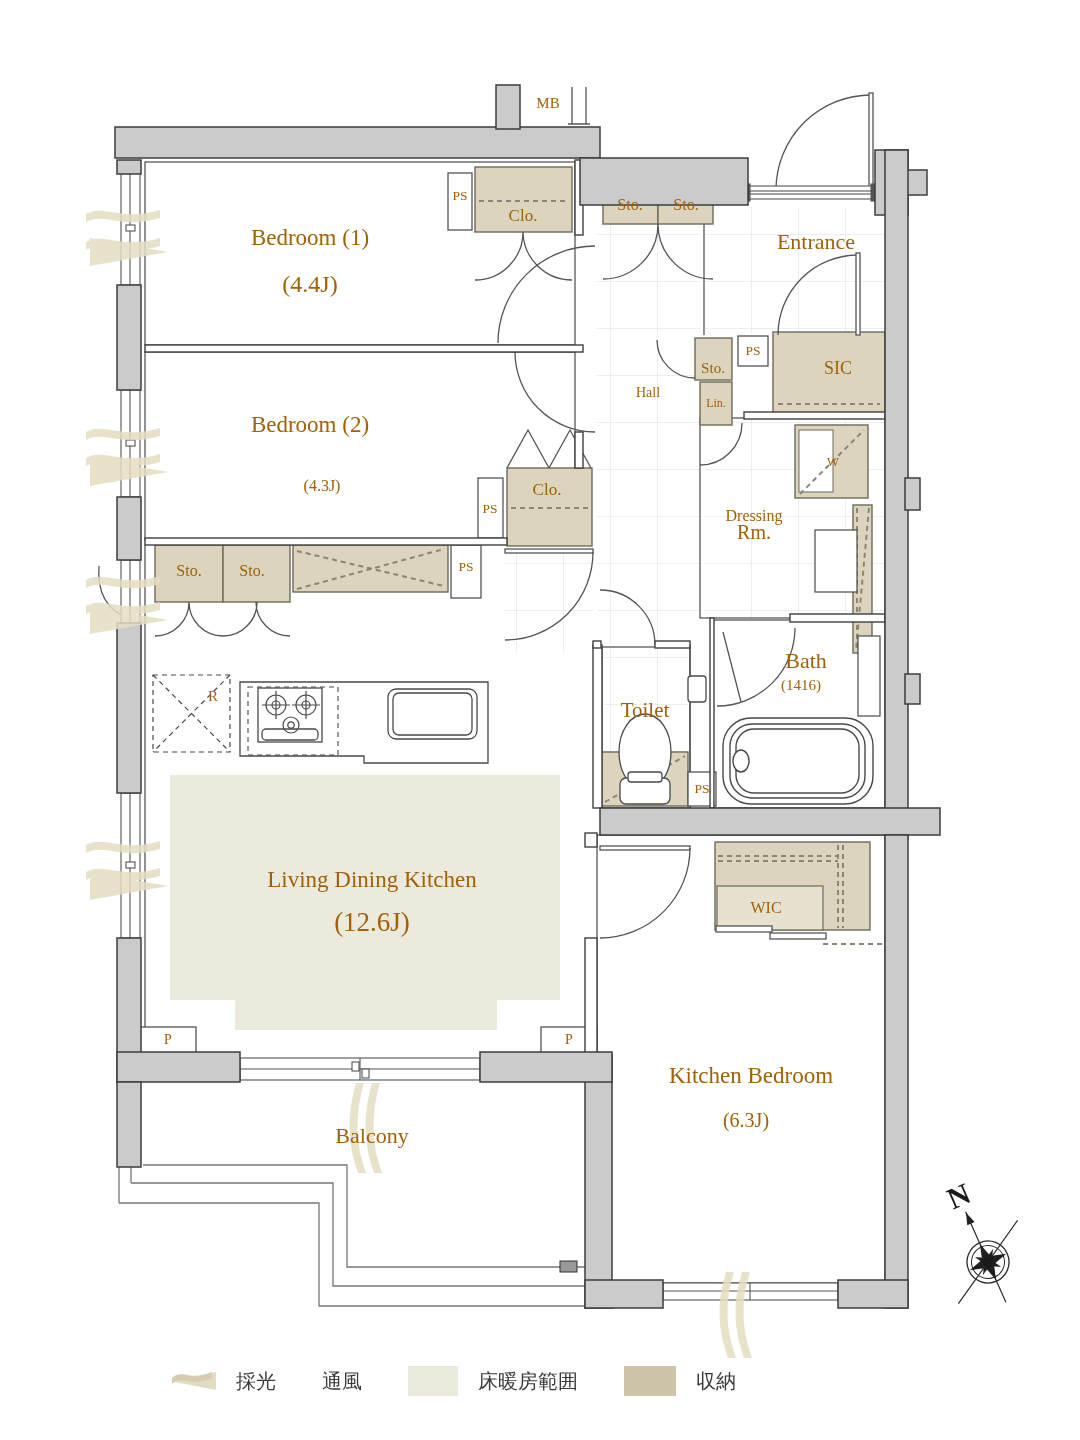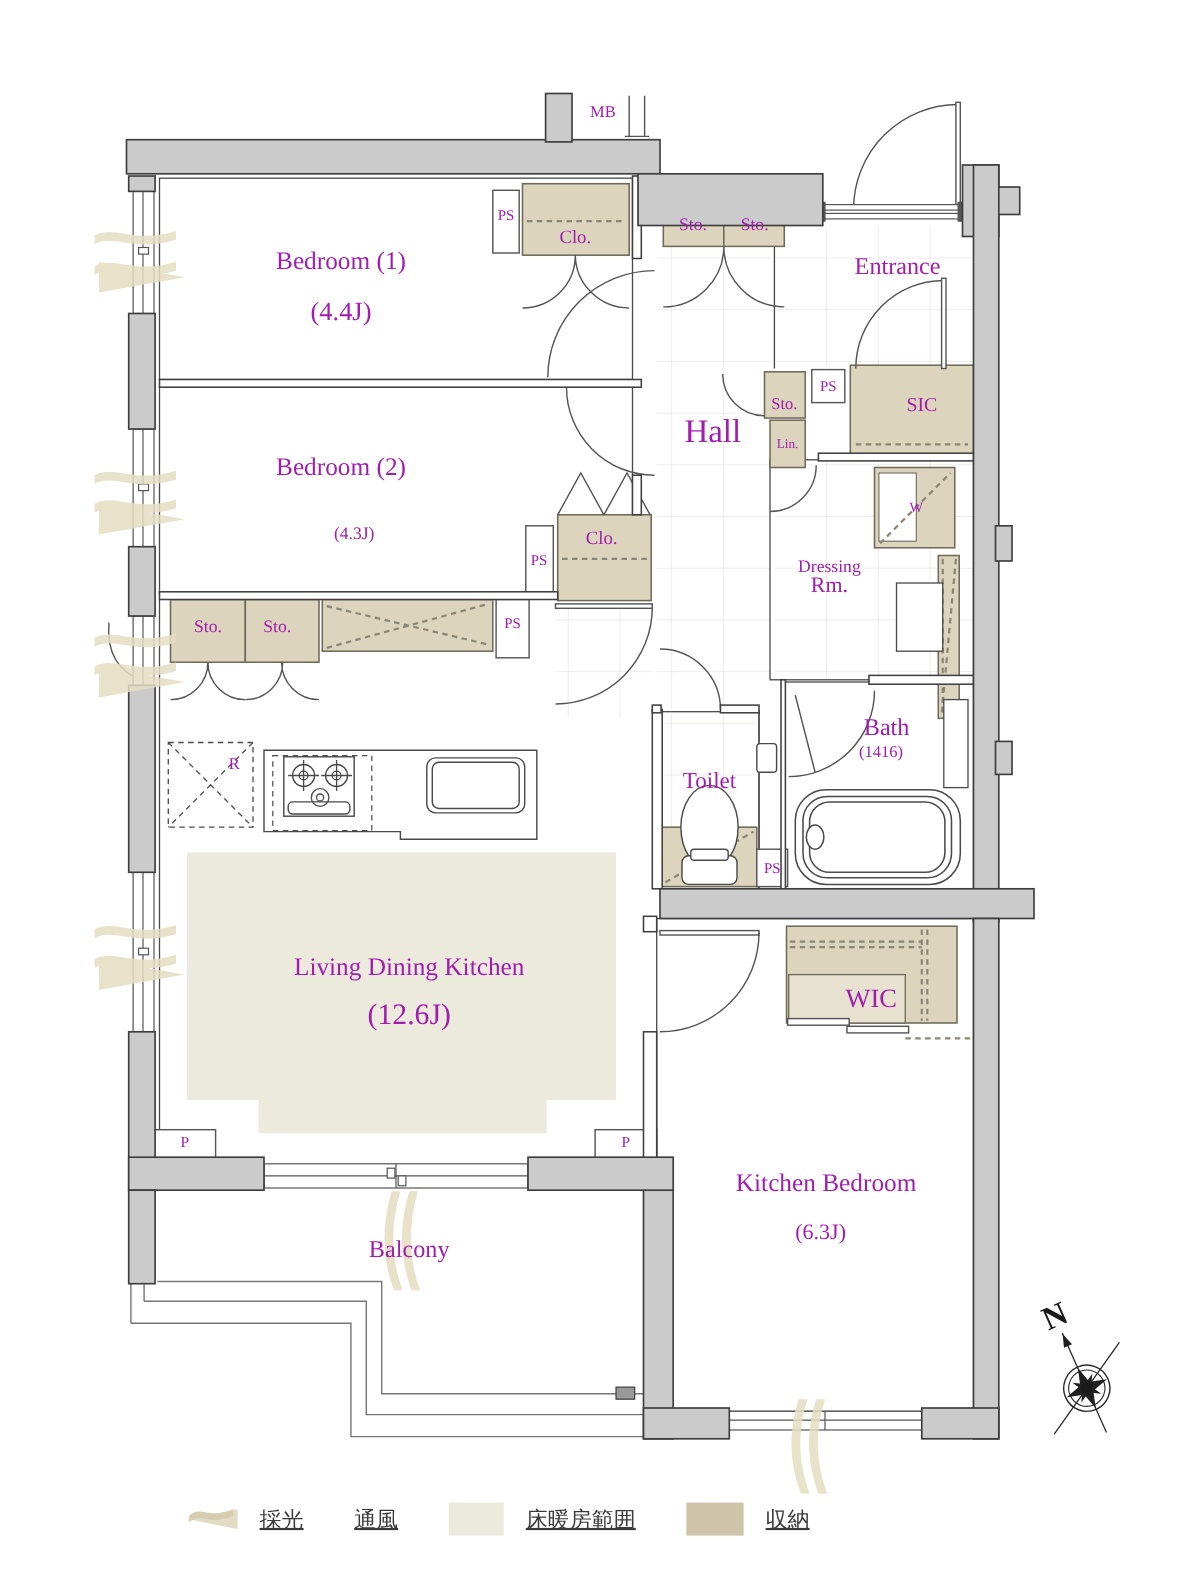--- a/index.html
+++ b/index.html
@@ -1,23 +1,23 @@
 <!DOCTYPE html>
 <html><head>
 <meta charset="utf-8">
 <style>
   html,body{margin:0;padding:0;background:#fff;}
   .plan{position:relative;width:1080px;height:1440px;margin:0 auto;background:#fff;overflow:hidden;
         font-family:"Liberation Serif","DejaVu Serif",serif;}
   .plan svg{position:absolute;left:0;top:0;}
-  .lbl{position:absolute;transform:translate(-50%,-50%);white-space:nowrap;color:#a21caf;
+  .lbl{position:absolute;transform:translate(-50%,-50%);white-space:nowrap;color:#a16207;
        font-family:"Liberation Serif","DejaVu Serif",serif;line-height:1;}
   .legend{position:absolute;left:170px;top:1366px;display:flex;align-items:center;gap:46px;}
   .legend-item{display:flex;align-items:center;gap:20px;}
-  .legend-label{font-size:20px;color:#3a3a3a;font-family:"Liberation Serif","DejaVu Serif",serif;text-decoration:underline;}
+  .legend-label{font-size:20px;color:#3a3a3a;font-family:"Liberation Serif","DejaVu Serif",serif;}
   .icon-daylight{width:0;height:0;border-top:9px solid transparent;border-bottom:9px solid transparent;
        border-right:46px solid #e3dcc4;}
   .icon-floorheat{width:50px;height:30px;background:#ece9dd;}
   .icon-storage{width:52px;height:30px;background:#cdc4a9;}
 </style>
 </head>
 <body>
 
 <div class="plan">
 
@@ -275,26 +275,26 @@
 <div class="lbl" style="left:310px;top:284px;font-size:24px">(4.4J)</div>
 <div class="lbl" style="left:310px;top:424px;font-size:23px">Bedroom (2)</div>
 <div class="lbl" style="left:322px;top:486px;font-size:16px">(4.3J)</div>
 <div class="lbl" style="left:372px;top:879px;font-size:23px">Living Dining Kitchen</div>
 <div class="lbl" style="left:372px;top:922px;font-size:27px">(12.6J)</div>
 <div class="lbl" style="left:751px;top:1075px;font-size:23px">Kitchen Bedroom</div>
 <div class="lbl" style="left:746px;top:1120px;font-size:20px">(6.3J)</div>
 <div class="lbl" style="left:806px;top:661px;font-size:22px">Bath</div>
 <div class="lbl" style="left:801px;top:685px;font-size:15px">(1416)</div>
 <div class="lbl" style="left:645px;top:710px;font-size:21px">Toilet</div>
-<div class="lbl" style="left:648px;top:393px;font-size:30px">Hall</div>
+<div class="lbl" style="left:648px;top:393px;font-size:14px">Hall</div>
 <div class="lbl" style="left:816px;top:242px;font-size:22px">Entrance</div>
 <div class="lbl" style="left:754px;top:516px;font-size:16px">Dressing</div>
 <div class="lbl" style="left:754px;top:532px;font-size:20px">Rm.</div>
 <div class="lbl" style="left:372px;top:1136px;font-size:22px">Balcony</div>
-<div class="lbl" style="left:792px;top:908px;font-size:24px">WIC</div>
+<div class="lbl" style="left:766px;top:908px;font-size:16px">WIC</div>
 <div class="lbl" style="left:838px;top:368px;font-size:18px">SIC</div>
 
 <div class="lbl" style="left:548px;top:103px;font-size:15px">MB</div>
 <div class="lbl" style="left:523px;top:215px;font-size:17px">Clo.</div>
 <div class="lbl" style="left:547px;top:489px;font-size:17px">Clo.</div>
 <div class="lbl" style="left:460px;top:196px;font-size:13.5px">PS</div>
 <div class="lbl" style="left:490px;top:509px;font-size:13.5px">PS</div>
 <div class="lbl" style="left:466px;top:567px;font-size:13.5px">PS</div>
 <div class="lbl" style="left:753px;top:351px;font-size:13.5px">PS</div>
 <div class="lbl" style="left:702px;top:789px;font-size:13.5px">PS</div>

